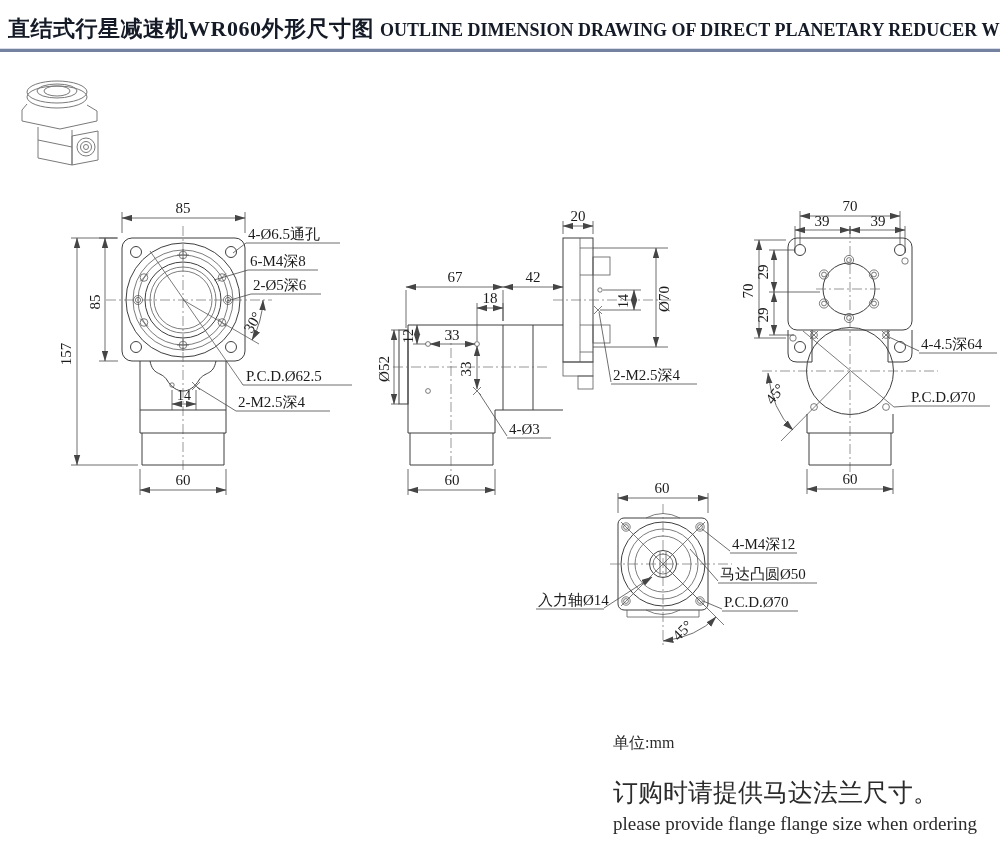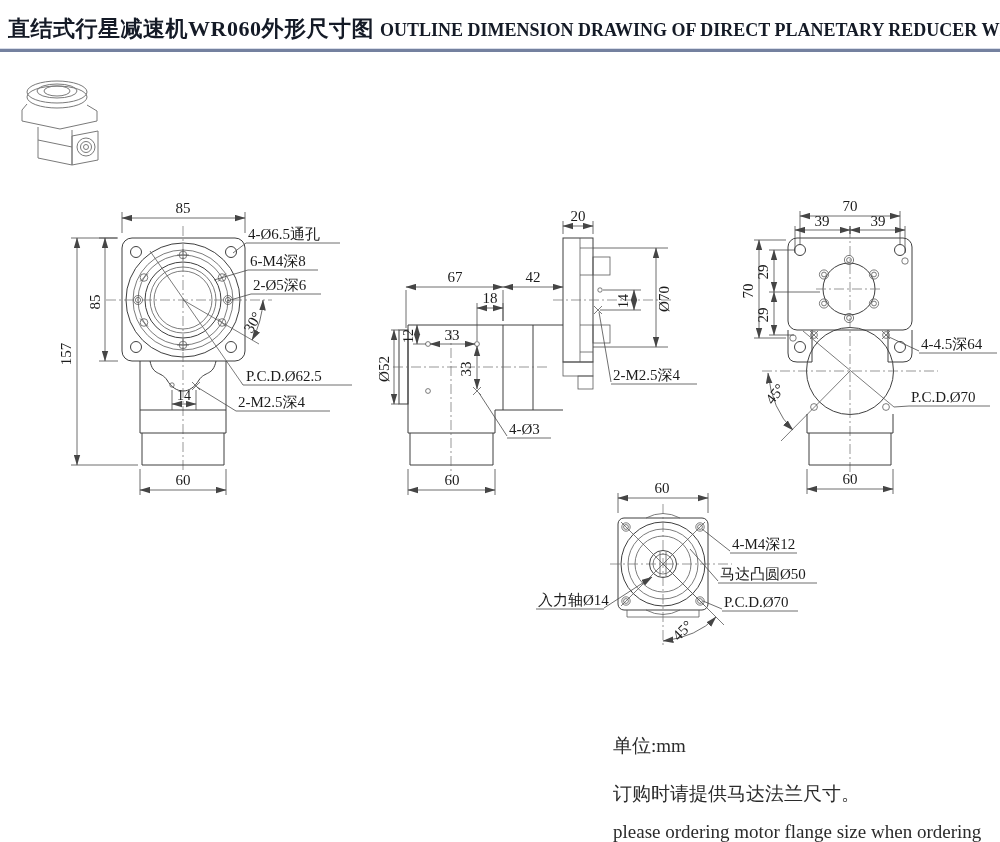--- a/index.html
+++ b/index.html
@@ -13,22 +13,22 @@
   svg{position:absolute;left:0;top:0;}
   .ln{stroke:#3f3f3f;stroke-width:1;fill:none;}
   .lt{stroke:#5a5a5a;stroke-width:0.8;fill:none;}
   .dim{stroke:#4a4a4a;stroke-width:0.8;fill:none;}
   .cl{stroke:#6a6a6a;stroke-width:0.7;fill:none;stroke-dasharray:10 3 2 3;}
   .icon{stroke:#7a7a7a;stroke-width:1;fill:none;}
   text{fill:#1c1c1c;font-family:"Liberation Serif","DejaVu Serif",serif;font-size:15px;}
   .dt{font-size:15px;}
   .mid{text-anchor:middle;}
   .notes{position:absolute;left:613px;top:733px;color:#2b2b2b;}
-  .n1{font-size:19px;margin-bottom:22px;}
-  .n2{font-size:19px;margin-bottom:14px;}
+  .n1{font-size:16px;margin-bottom:22px;}
+  .n2{font-size:25px;margin-bottom:4px;}
   .n3{font-size:19px;}
 </style>
 </head>
 <body>
 
 <div id="page">
 
   <div class="header">
     <span class="t-zh">直结式行星减速机WR060外形尺寸图</span><span class="t-en">OUTLINE DIMENSION DRAWING OF DIRECT PLANETARY REDUCER WR060</span>
   </div>
@@ -279,16 +279,16 @@
       <text class="dt" x="724" y="607">P.C.D.Ø70</text>
       <line class="dim" x1="604" y1="608" x2="652" y2="577" marker-end="url(#ar)"></line>
       <path class="dim" d="M536 609 H604"></path>
       <text class="dt" x="538" y="605">入力轴Ø14</text>
     </g>
   </svg>
 
   <div class="notes">
     <div class="n1">单位:mm</div>
     <div class="n2">订购时请提供马达法兰尺寸。</div>
-    <div class="n3">please ordering motor flange size when ordering</div>
+    <div class="n3">please provide flange flange size when ordering</div>
   </div>
 
 </div>
 
 </body></html>

